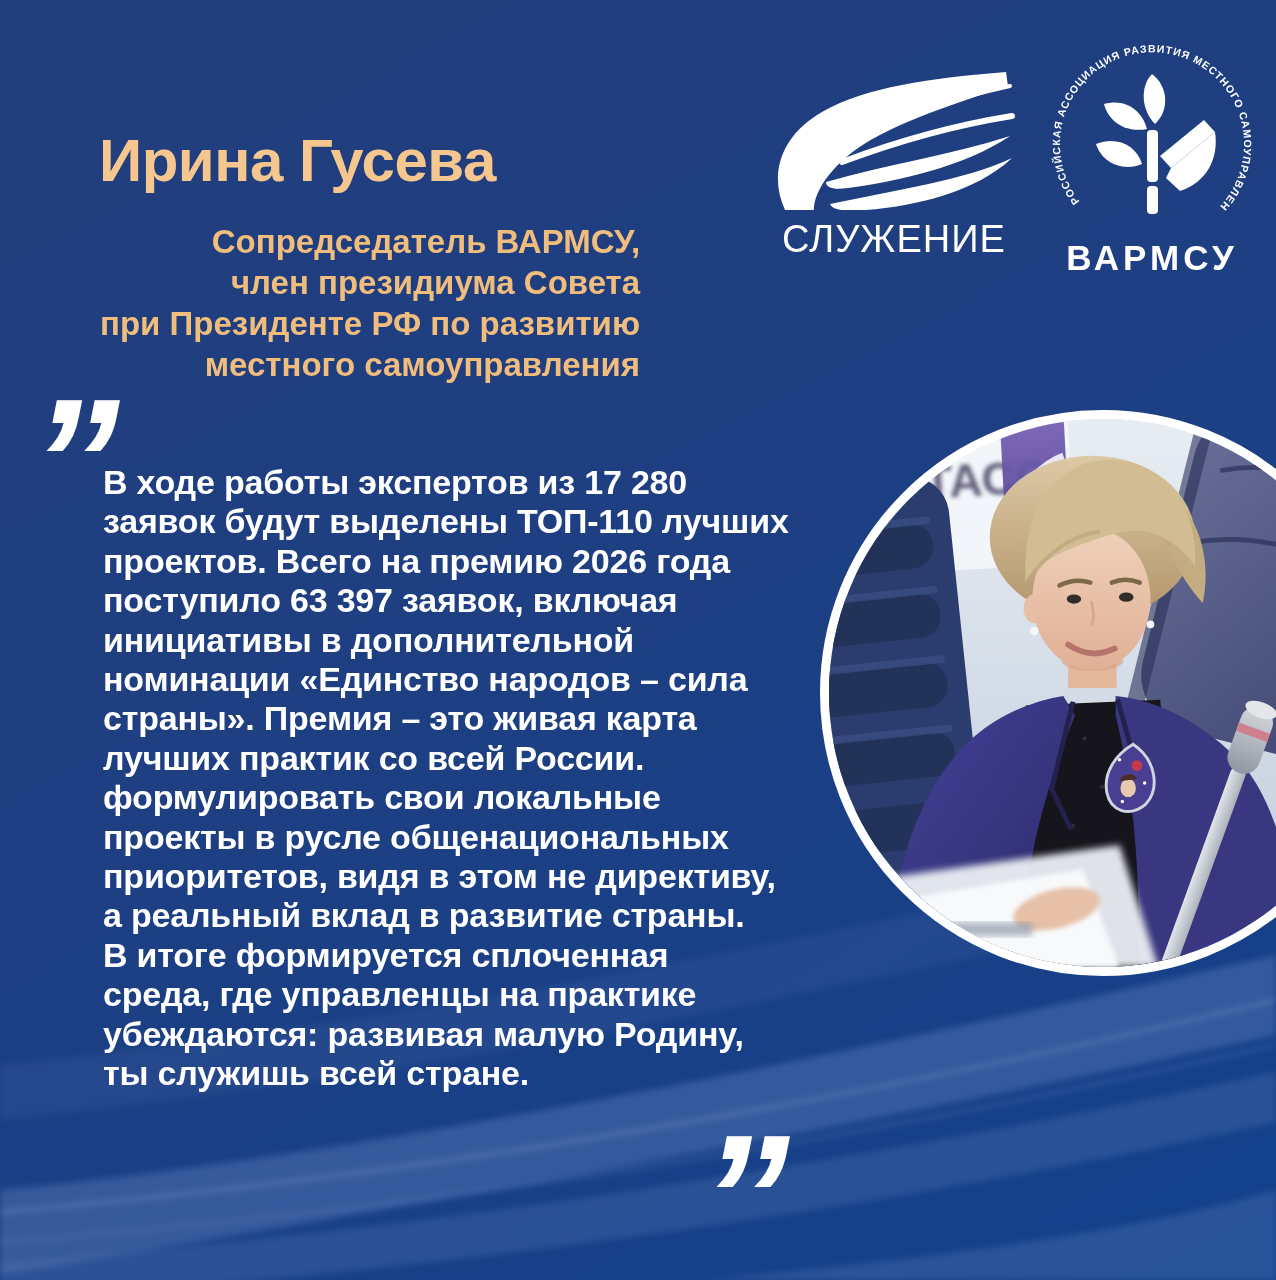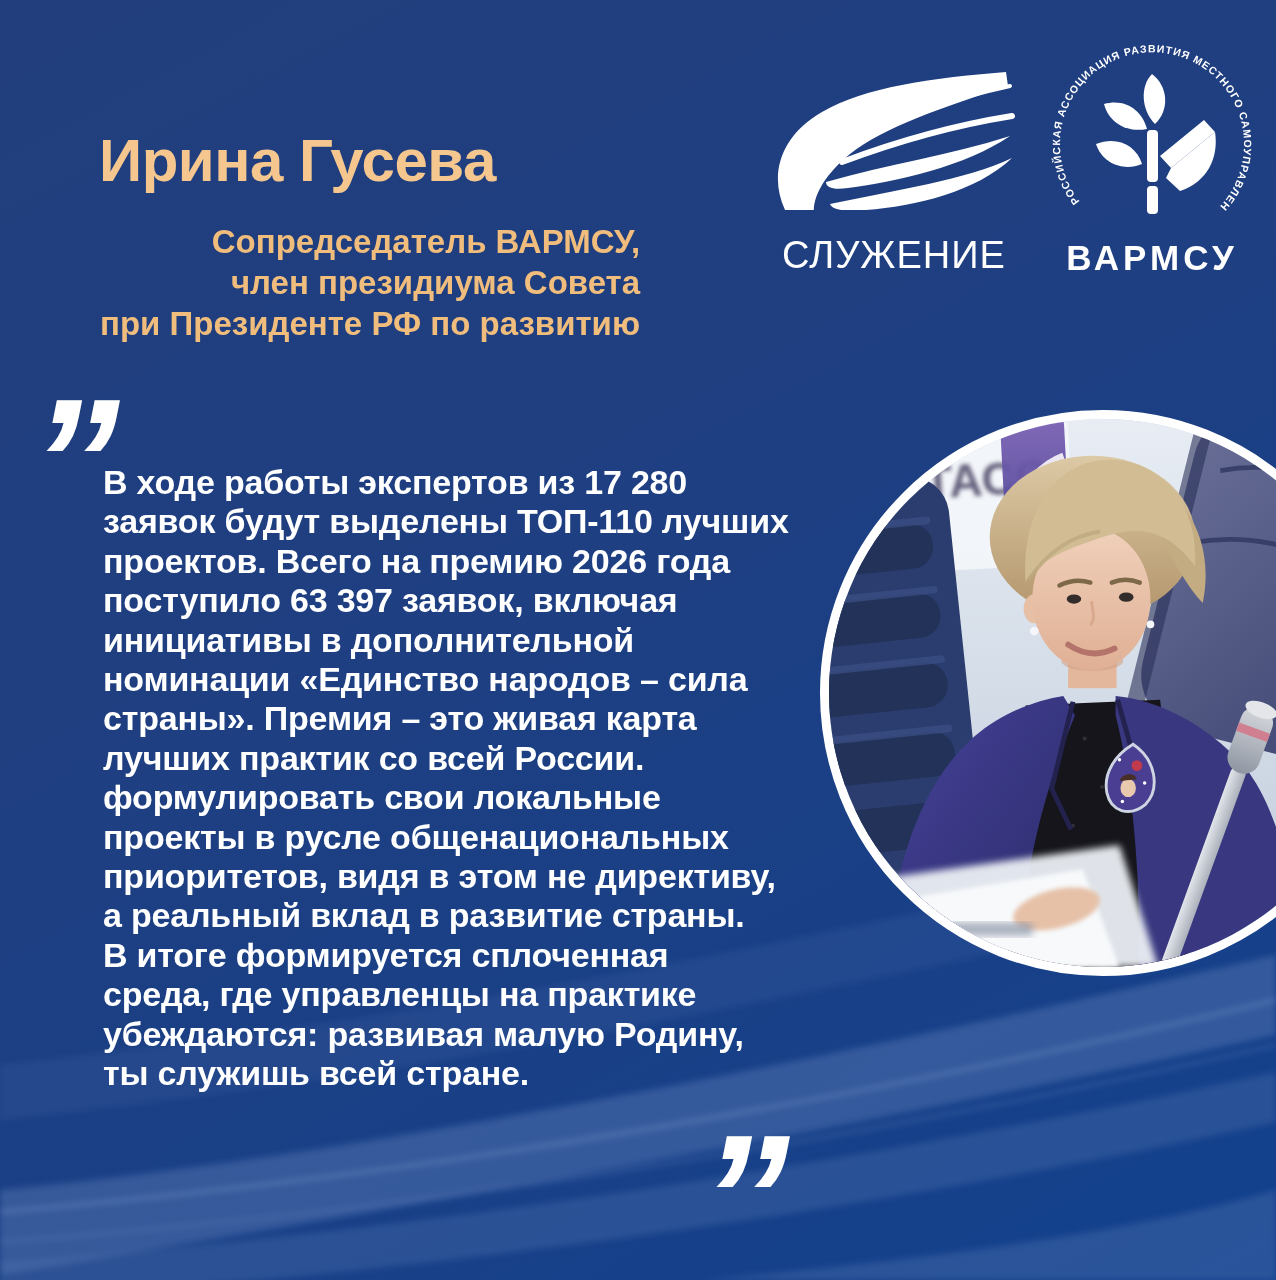--- a/index.html
+++ b/index.html
@@ -27,21 +27,21 @@
   .quote-mark.open{left:30px; top:372px;}
   .quote-mark.close{left:700px; top:1108px;}
   .quote-text{
     position:absolute; left:103px; top:463px;
     font-size:34px; font-weight:700; line-height:39.4px;
     color:#ffffff; letter-spacing:-0.2px;
   }
   .quote-text div{white-space:nowrap;}
   .sluzhenie{position:absolute; left:770px; top:70px; width:248px; text-align:center;}
   .sluzhenie .wordmark{
-    margin-top:20px; color:#ffffff; font-size:38px; font-weight:400;
+    margin-top:4px; color:#ffffff; font-size:38px; font-weight:400;
     letter-spacing:1px; white-space:nowrap;
   }
   .varmsu{position:absolute; left:1028px; top:24px; width:248px; height:262px;}
   .photo-circle{
     position:absolute; left:820px; top:410px; width:566px; height:566px;
     border-radius:50%; border:9px solid #ffffff; box-sizing:border-box;
     overflow:hidden; background:#c9d4e2;
   }
   .photo-circle svg{display:block; width:548px; height:548px;}
   .bg-waves{position:absolute; left:0; top:860px; width:1276px; height:420px; pointer-events:none;}
@@ -65,20 +65,21 @@
       <path d="M 0,352 C 430,315 860,240 1276,140" stroke="#7e99cc" stroke-width="3" fill="none" opacity="0.5"></path>
       <path d="M 0,382 C 460,348 880,275 1276,185" stroke="#7e99cc" stroke-width="2" fill="none" opacity="0.4"></path>
     </g>
   </svg>
 
   <div class="person-name">Ирина Гусева</div>
   <div class="person-role">
     <div>Сопредседатель ВАРМСУ,</div>
     <div>член президиума Совета</div>
     <div>при Президенте РФ по развитию</div>
+    <div>местного самоуправления</div>
   </div>
 
   <div class="sluzhenie">
     <svg width="248" height="140" viewBox="0 0 248 140">
       <path d="M 16,128 C -2,92 10,52 52,28 C 96,3 160,-6 236,-12 L 238,2
                C 176,22 112,44 80,70 C 54,91 42,114 44,130 C 44,142 26,144 16,128 Z" fill="#ffffff" transform="translate(0,14)"></path>
       <path d="M 70,74 C 130,44 186,28 240,16" stroke="#ffffff" stroke-width="4" fill="none" stroke-linecap="round"></path>
       <path d="M 72,92 C 136,68 192,54 242,46" stroke="#ffffff" stroke-width="6" fill="none" stroke-linecap="round"></path>
       <path d="M 56,112 C 118,94 178,86 240,66 C 196,96 126,112 78,118 C 64,120 56,118 56,112 Z" fill="#ffffff"></path>
       <path d="M 60,134 C 126,120 196,110 242,88 C 206,122 146,136 96,140 C 76,142 62,140 60,134 Z" fill="#ffffff"></path>

